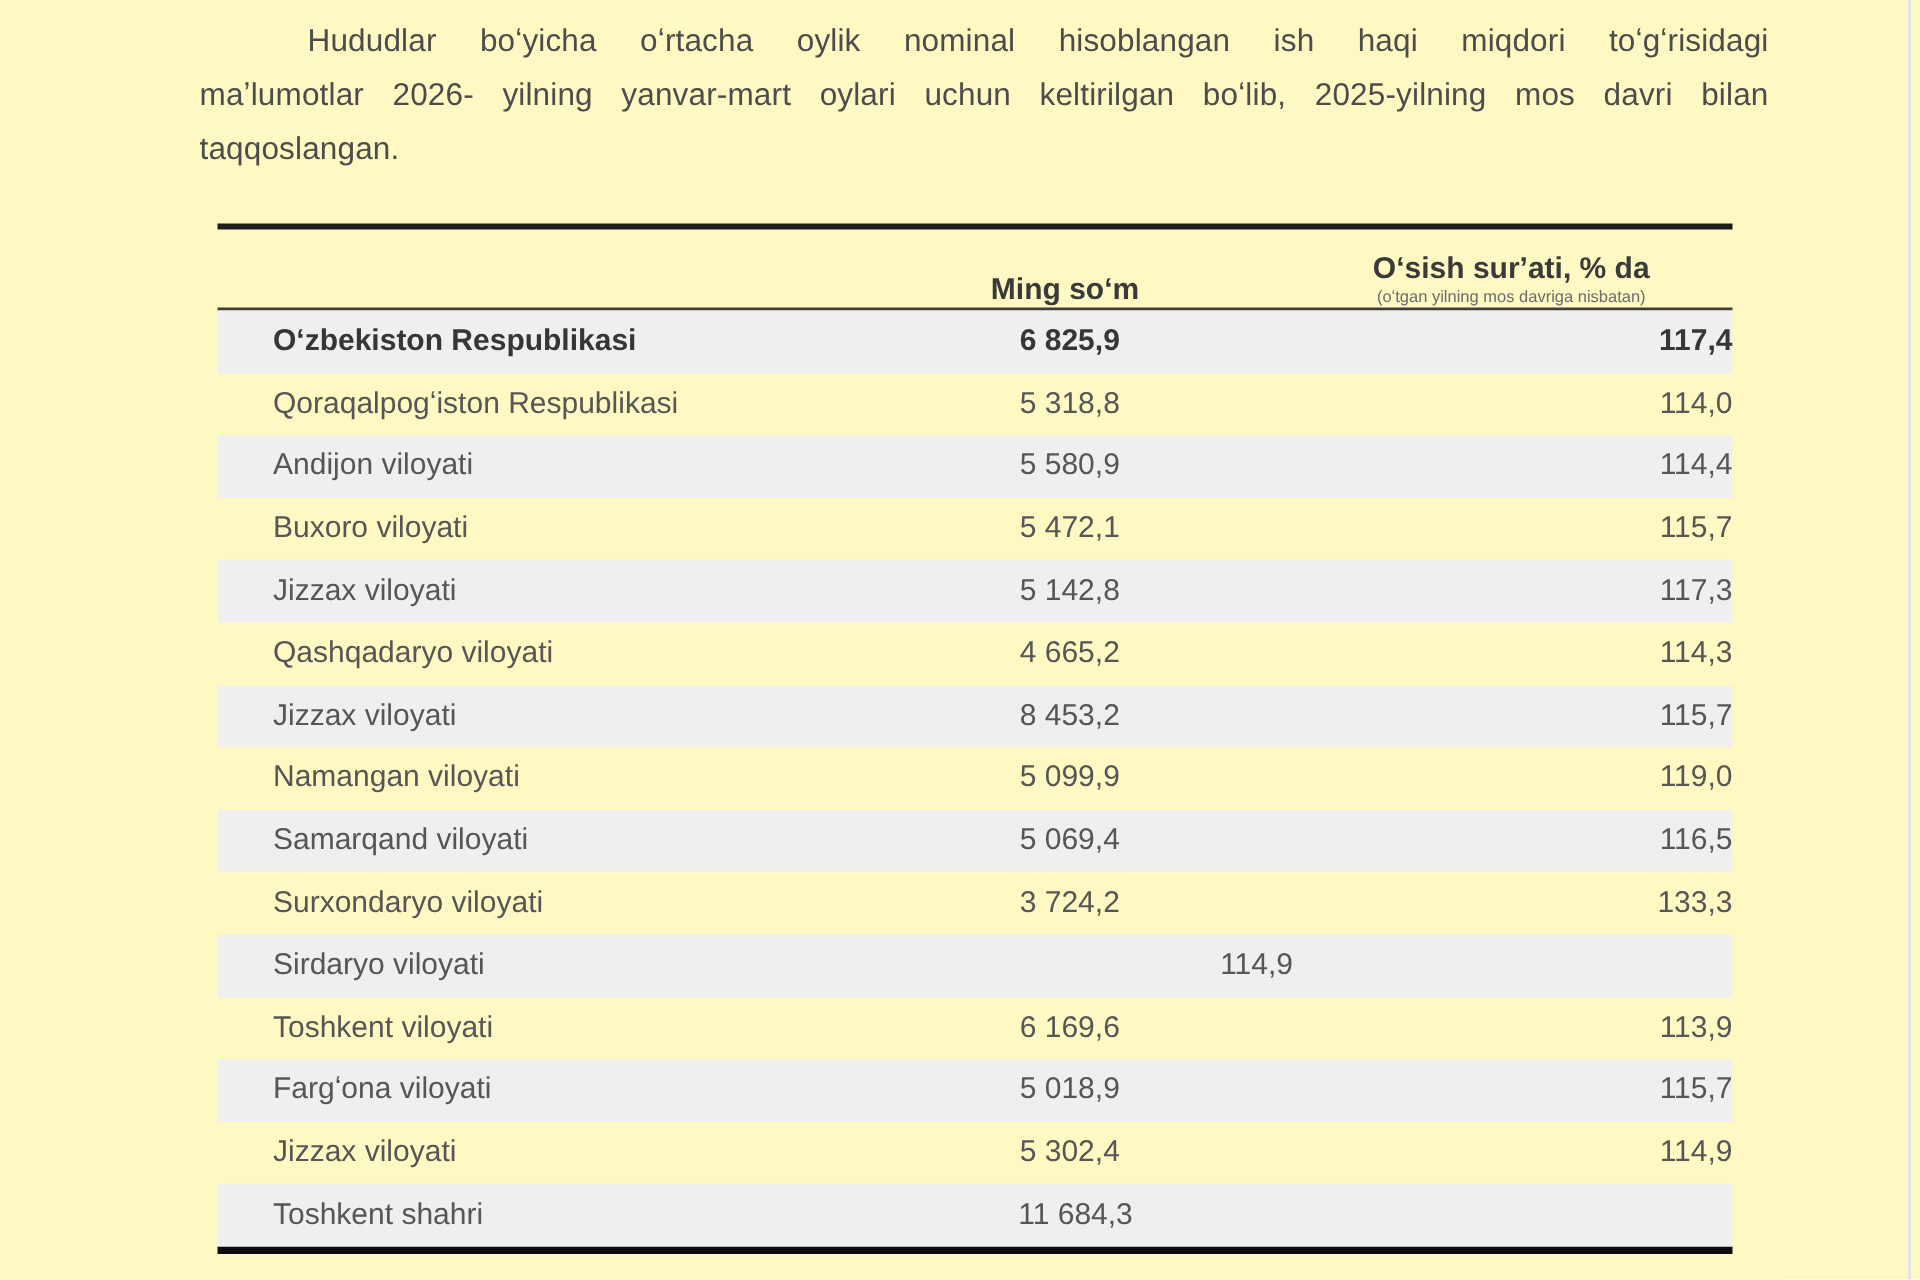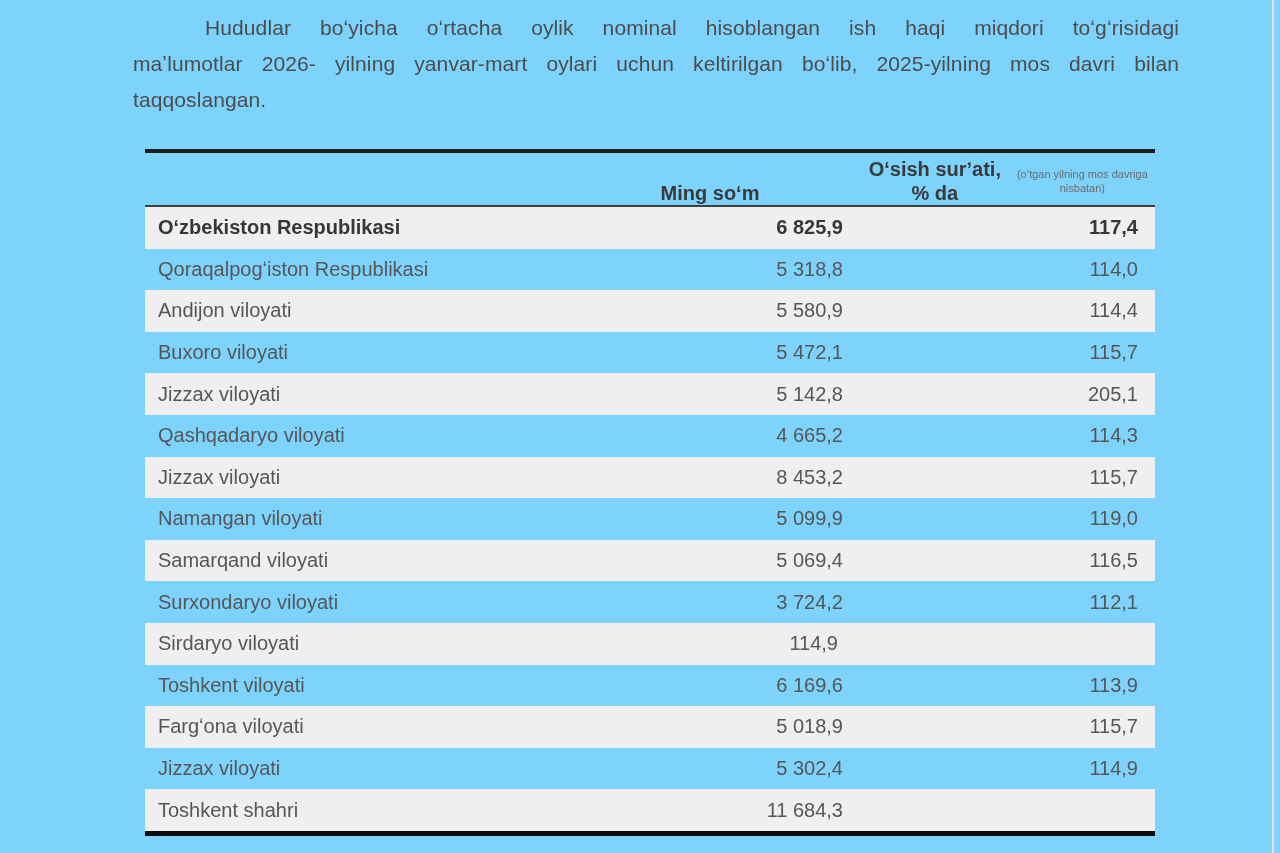--- a/index.html
+++ b/index.html
@@ -4,21 +4,21 @@
 <style>
   html, body {
     margin: 0;
     padding: 0;
     background: #ffffff;
   }
   #page {
     position: relative;
     width: 1280px;
     height: 853px;
-    background: #7dd3fc;
+    background: #fef9c3;
     overflow: hidden;
     font-family: "Liberation Sans", sans-serif;
   }
   
   #right-edge-line {
     position: absolute;
     top: 0;
     left: 1272px;
     width: 2px;
     height: 853px;
@@ -61,21 +61,21 @@
     display: flex;
     align-items: center;
     justify-content: center;
     font-weight: 700;
     font-size: 20px;
     color: #3a3a3a;
   }
   .th-c3 {
     width: 295px;
     display: flex;
-    flex-direction: row;
+    flex-direction: column;
     align-items: center;
     justify-content: center;
     text-align: center;
   }
   .th-c3 .title {
     font-weight: 700;
     font-size: 20px;
     color: #3a3a3a;
     line-height: 24px;
   }
@@ -89,25 +89,25 @@
     display: flex;
     height: 41.6px;
     align-items: center;
     font-size: 20px;
     color: #565656;
   }
   .row.striped { background: #efefef; }
   .row.emph { font-weight: 700; color: #363636; }
   .c1 {
     width: 385px;
-    padding-left: 13px;
+    padding-left: 37px;
     white-space: nowrap;
     overflow: hidden;
   }
-  .c2 { width: 300px; text-align: right; }
+  .c2 { width: 300px; text-align: center; }
   .c3 { width: 295px; text-align: right; }
 </style>
 </head>
 <body>
 
 <div id="page">
   <div id="right-edge-line"></div>
 
   <div id="intro">
     <div class="intro-line first">Hududlar boʻyicha oʻrtacha oylik nominal hisoblangan ish haqi miqdori toʻgʻrisidagi</div>
@@ -141,21 +141,21 @@
       <div class="c3">114,4</div>
     </div>
     <div class="row">
       <div class="c1">Buxoro viloyati</div>
       <div class="c2">5 472,1</div>
       <div class="c3">115,7</div>
     </div>
     <div class="row striped">
       <div class="c1">Jizzax viloyati</div>
       <div class="c2">5 142,8</div>
-      <div class="c3">205,1</div>
+      <div class="c3">117,3</div>
     </div>
     <div class="row">
       <div class="c1">Qashqadaryo viloyati</div>
       <div class="c2">4 665,2</div>
       <div class="c3">114,3</div>
     </div>
     <div class="row striped">
       <div class="c1">Jizzax viloyati</div>
       <div class="c2">8 453,2</div>
       <div class="c3">115,7</div>
@@ -166,21 +166,21 @@
       <div class="c3">119,0</div>
     </div>
     <div class="row striped">
       <div class="c1">Samarqand viloyati</div>
       <div class="c2">5 069,4</div>
       <div class="c3">116,5</div>
     </div>
     <div class="row">
       <div class="c1">Surxondaryo viloyati</div>
       <div class="c2">3 724,2</div>
-      <div class="c3">112,1</div>
+      <div class="c3">133,3</div>
     </div>
     <div class="row striped">
       <div class="c1">Sirdaryo viloyati</div>
       <div class="c3">114,9</div>
     </div>
     <div class="row">
       <div class="c1">Toshkent viloyati</div>
       <div class="c2">6 169,6</div>
       <div class="c3">113,9</div>
     </div>

